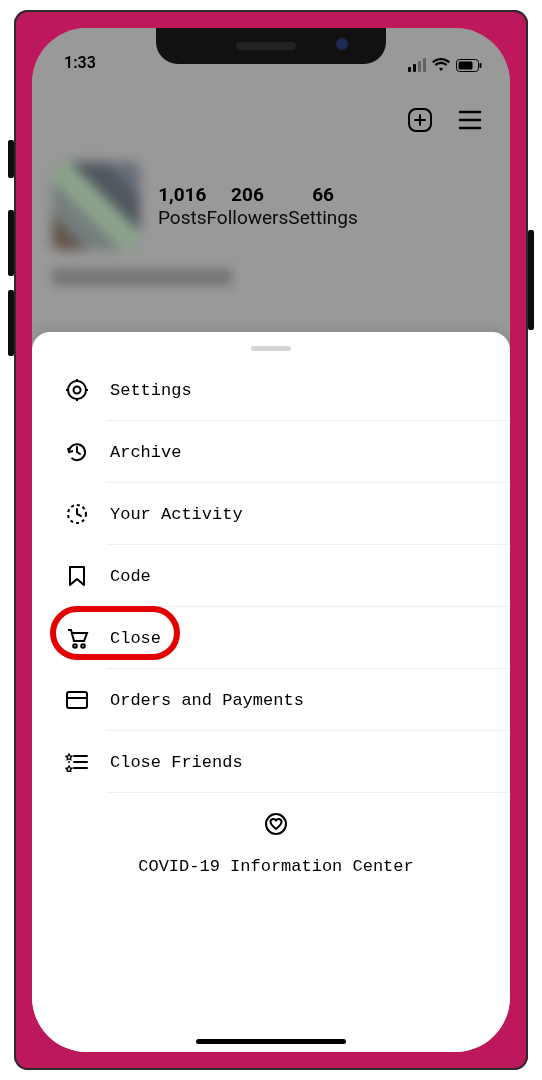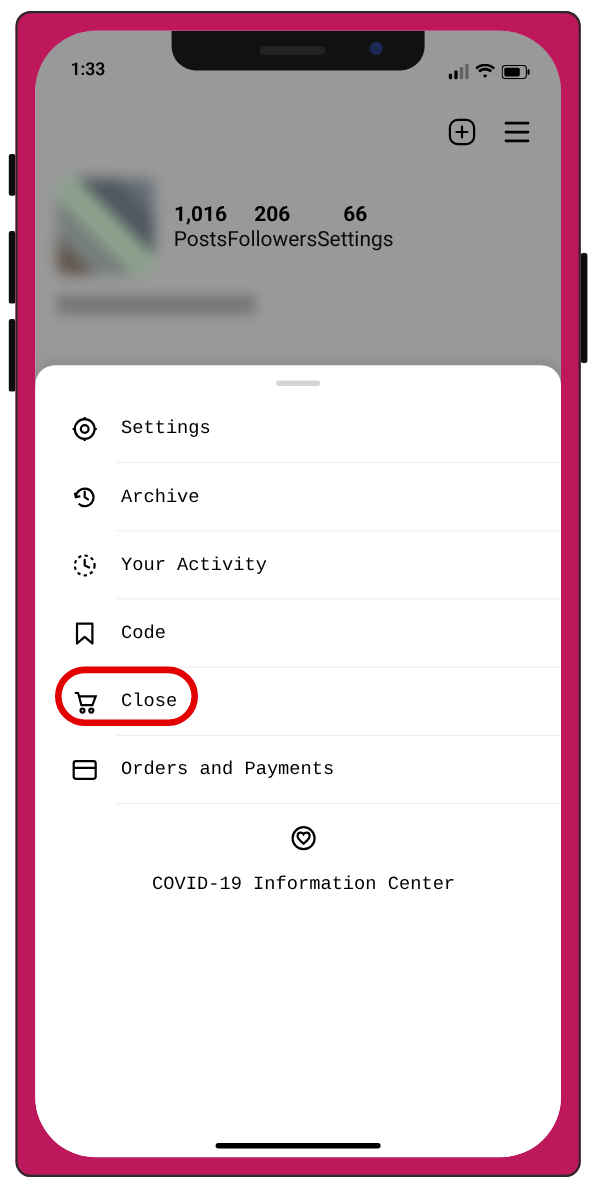--- a/index.html
+++ b/index.html
@@ -337,20 +337,33 @@
         <div class="menu-item">
           <span class="mi-icon">
             <svg width="24" height="20" viewBox="0 0 24 20" fill="none" stroke="#000" stroke-width="2">
                 <rect x="2" y="2" width="20" height="16" rx="2"></rect>
                 <line x1="2" y1="8" x2="22" y2="8"></line>
               </svg>
           </span>
           <span class="label">Orders and Payments</span>
         </div>
 
+        <div class="menu-item">
+          <span class="mi-icon">
+            <svg width="24" height="20" viewBox="0 0 24 20" fill="none" stroke="#000" stroke-width="2" stroke-linecap="round">
+                <line x1="9" y1="4" x2="22" y2="4"></line>
+                <line x1="9" y1="10" x2="22" y2="10"></line>
+                <line x1="9" y1="16" x2="22" y2="16"></line>
+                <path d="M4 2 l1 2 2 .3 -1.5 1.5 .4 2 L4 7 2.1 7.8 2.5 5.8 1 4.3 3 4 Z" stroke-width="1.3"></path>
+                <circle cx="4" cy="10" r="1" fill="#000" stroke="none"></circle>
+                <path d="M4 14 l1 2 2 .3 -1.5 1.5 .4 2 L4 19 2.1 19.8 2.5 17.8 1 16.3 3 16 Z" stroke-width="1.3"></path>
+              </svg>
+          </span>
+          <span class="label">Close Friends</span>
+        </div>
 
         <div class="menu-item">
           <span class="mi-icon">
             <svg width="24" height="24" viewBox="0 0 24 24" fill="none" stroke="#000" stroke-width="2">
                 <circle cx="12" cy="12" r="10"></circle>
                 <path d="M12 17 C9 14.5 6.5 12.5 6.5 10 C6.5 8.3 7.8 7 9.5 7 C10.6 7 11.5 7.6 12 8.4 C12.5 7.6 13.4 7 14.5 7 C16.2 7 17.5 8.3 17.5 10 C17.5 12.5 15 14.5 12 17 Z"></path>
               </svg>
           </span>
           <span class="label">COVID-19 Information Center</span>
         </div>

